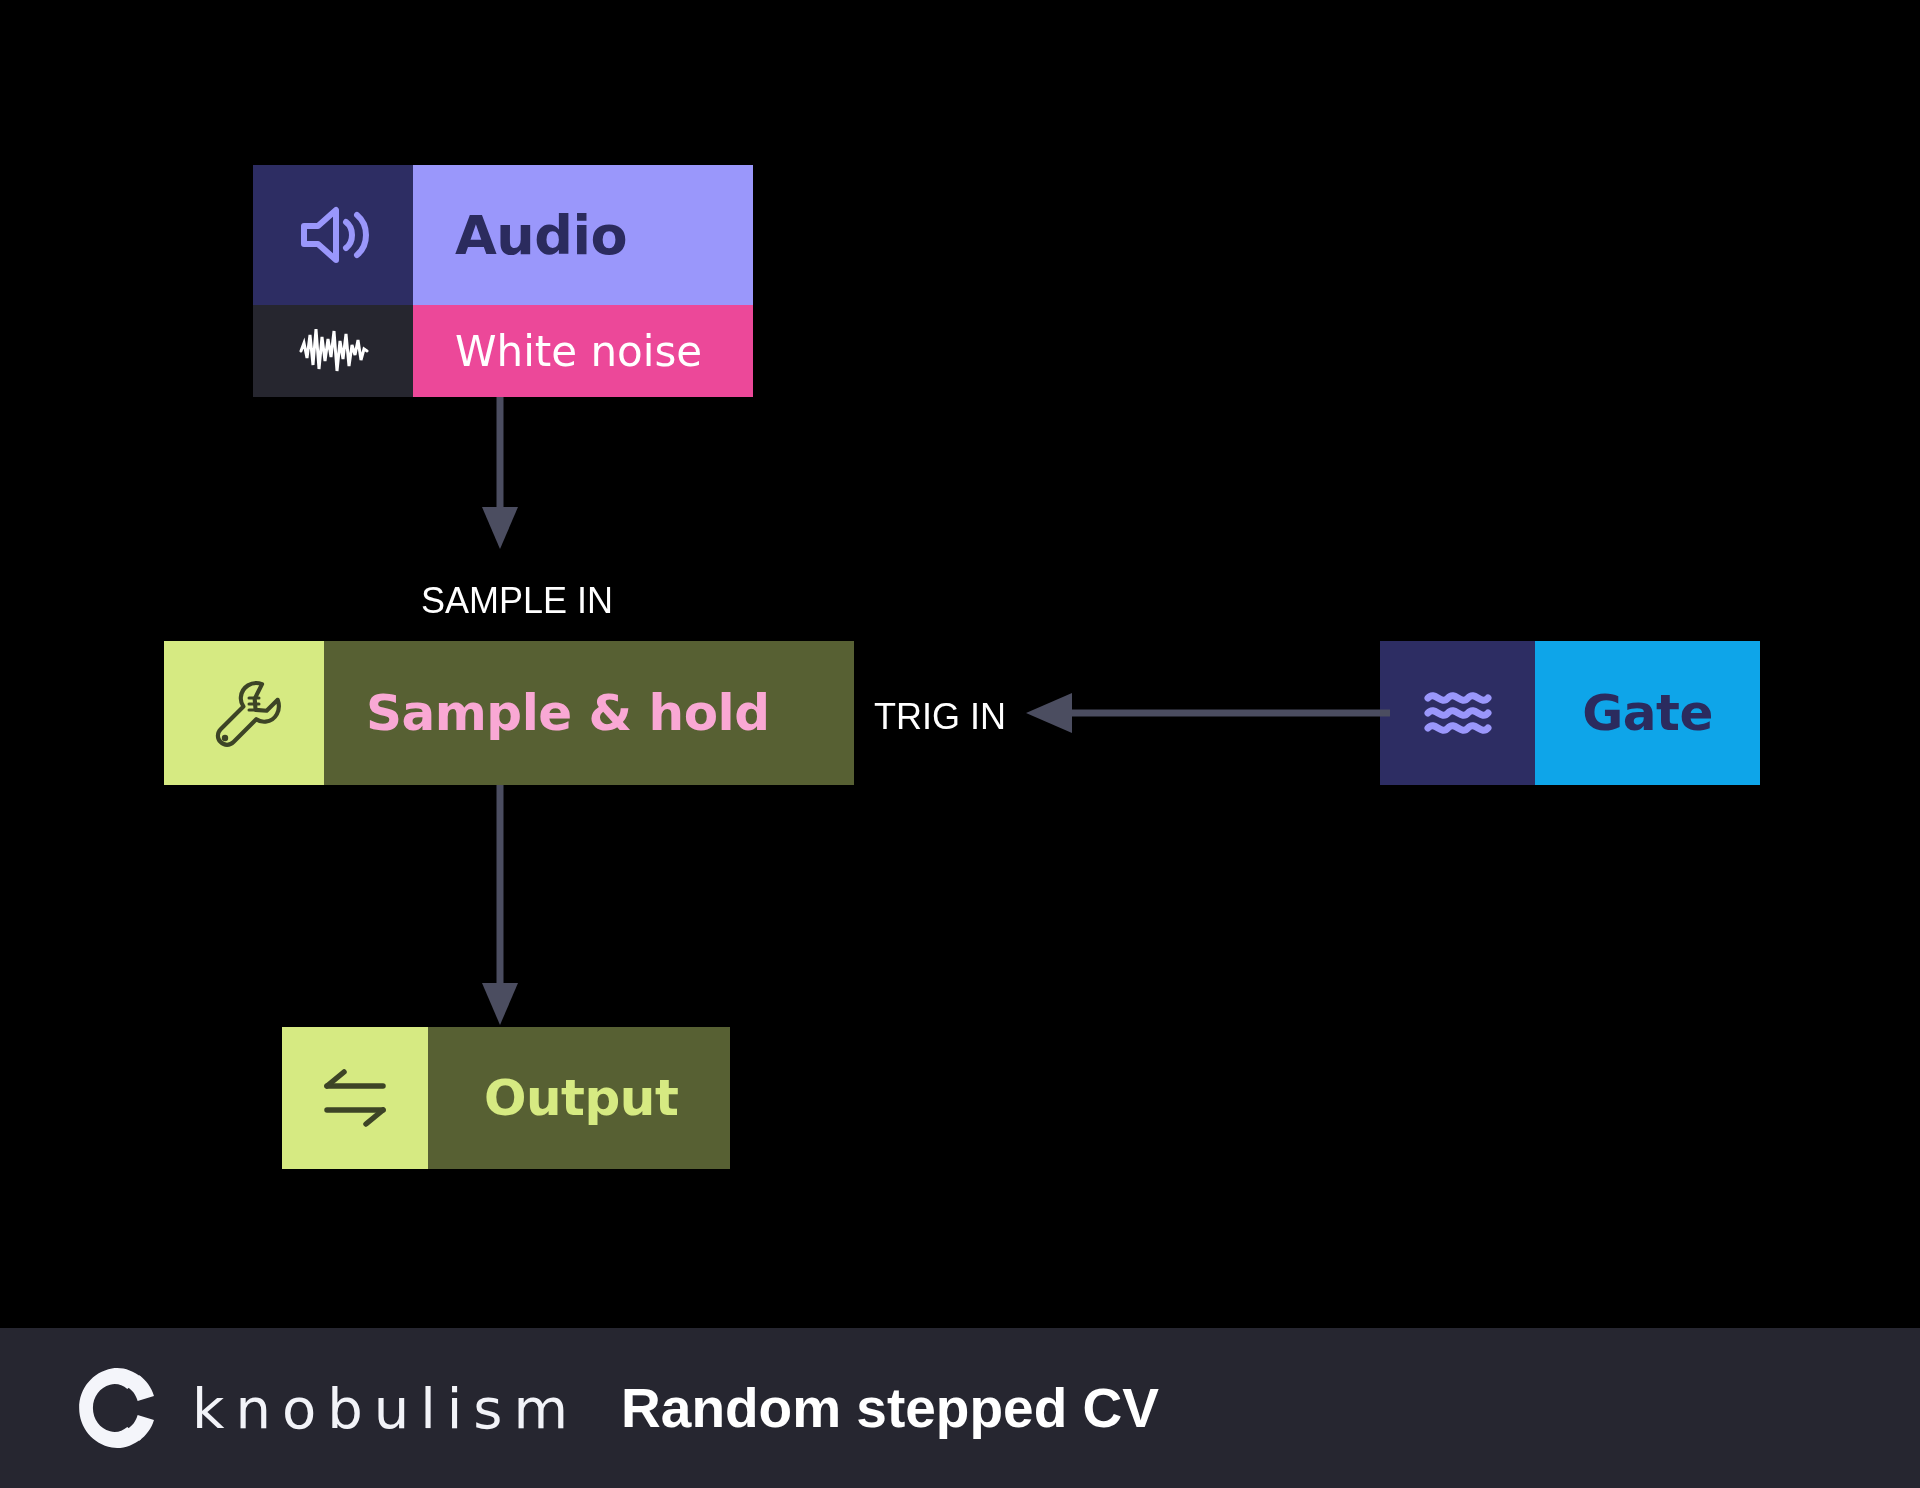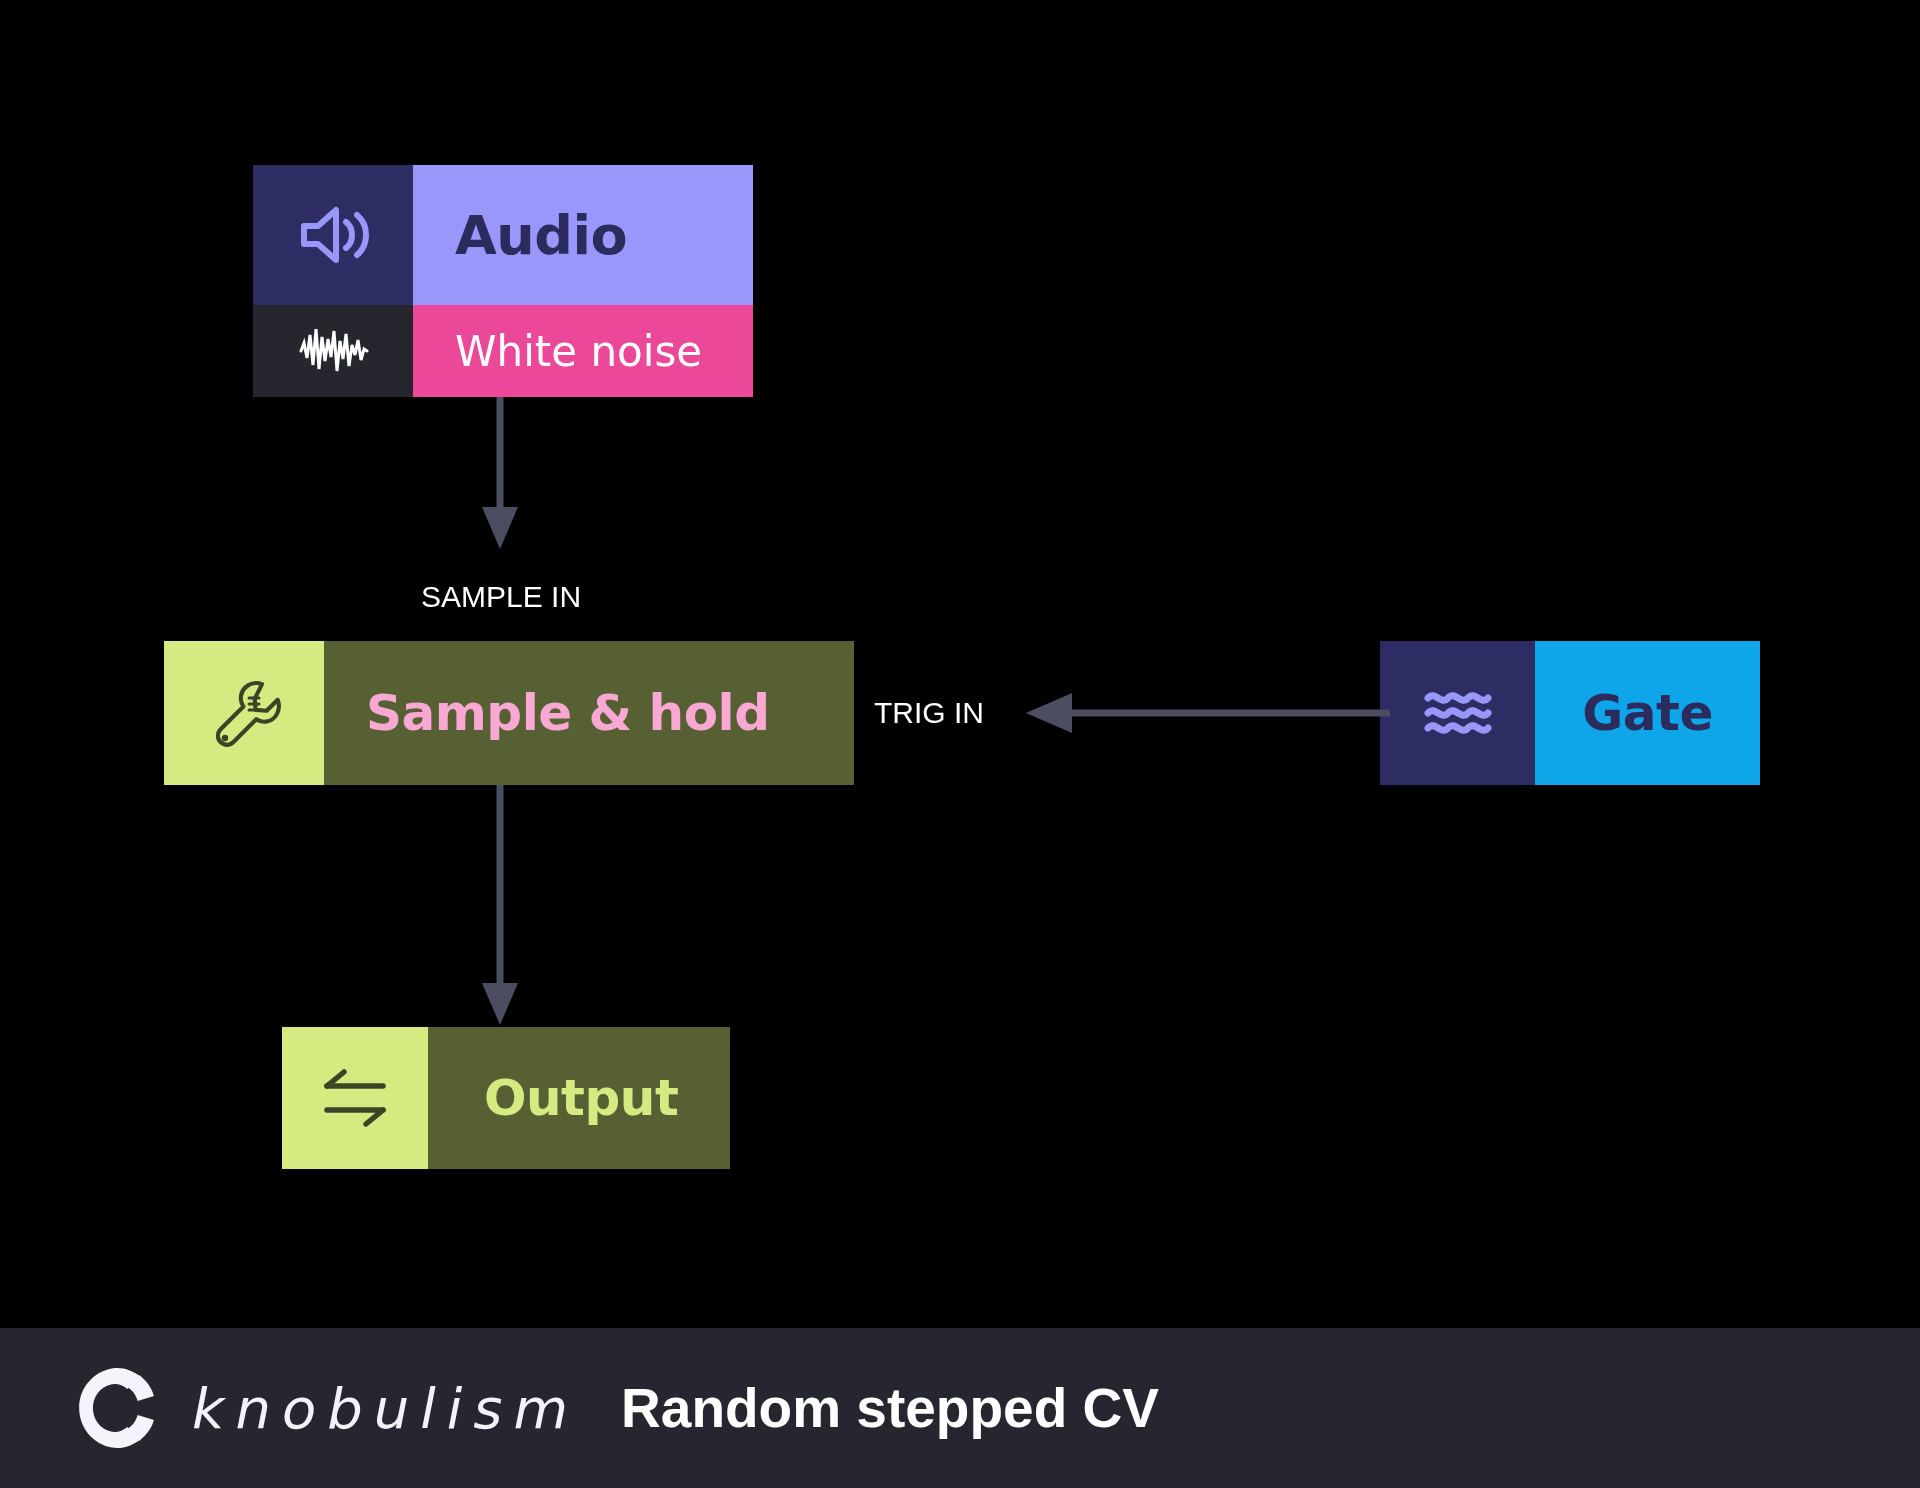--- a/index.html
+++ b/index.html
@@ -150,21 +150,21 @@
 
   #conn-audio-sh  { left: 470px; top: 397px; width: 60px; height: 160px; }
   #conn-sh-output { left: 470px; top: 785px; width: 60px; height: 250px; }
   #conn-gate-sh   { left: 1010px; top: 683px; width: 380px; height: 60px; }
 
   
   .edge-label {
     position: absolute;
     color: #ffffff;
     font-family: "Liberation Sans", sans-serif;
-    font-size: 30px;
+    font-size: 36px;
     font-weight: 400;
     white-space: nowrap;
   }
   #label-sample-in { left: 421px; top: 580px; }
   #label-trig-in   { left: 874px; top: 696px; }
 
   
   #footer {
     position: absolute;
     left: 0;
@@ -183,21 +183,20 @@
     display: block;
   }
   #footer-brand {
     margin-left: 32px;
     color: #f2f3f8;
     font-family: "DejaVu Sans", sans-serif;
     font-size: 56px;
     font-weight: 400;
     letter-spacing: 11px;
     white-space: nowrap;
-    font-style: italic;
   }
   #footer-title {
     margin-left: 42px;
     color: #ffffff;
     font-family: "Liberation Sans", sans-serif;
     font-size: 55px;
     font-weight: 700;
     white-space: nowrap;
   }
 </style>

